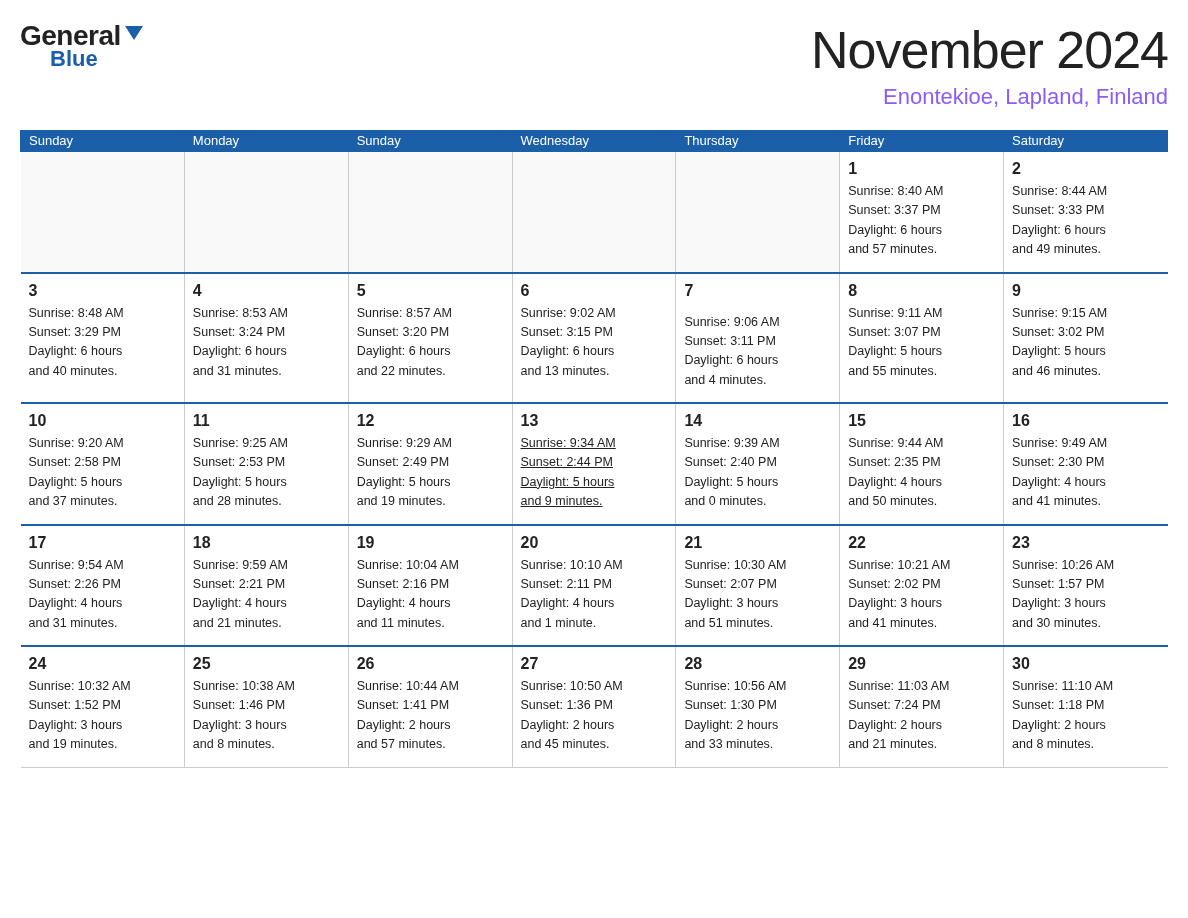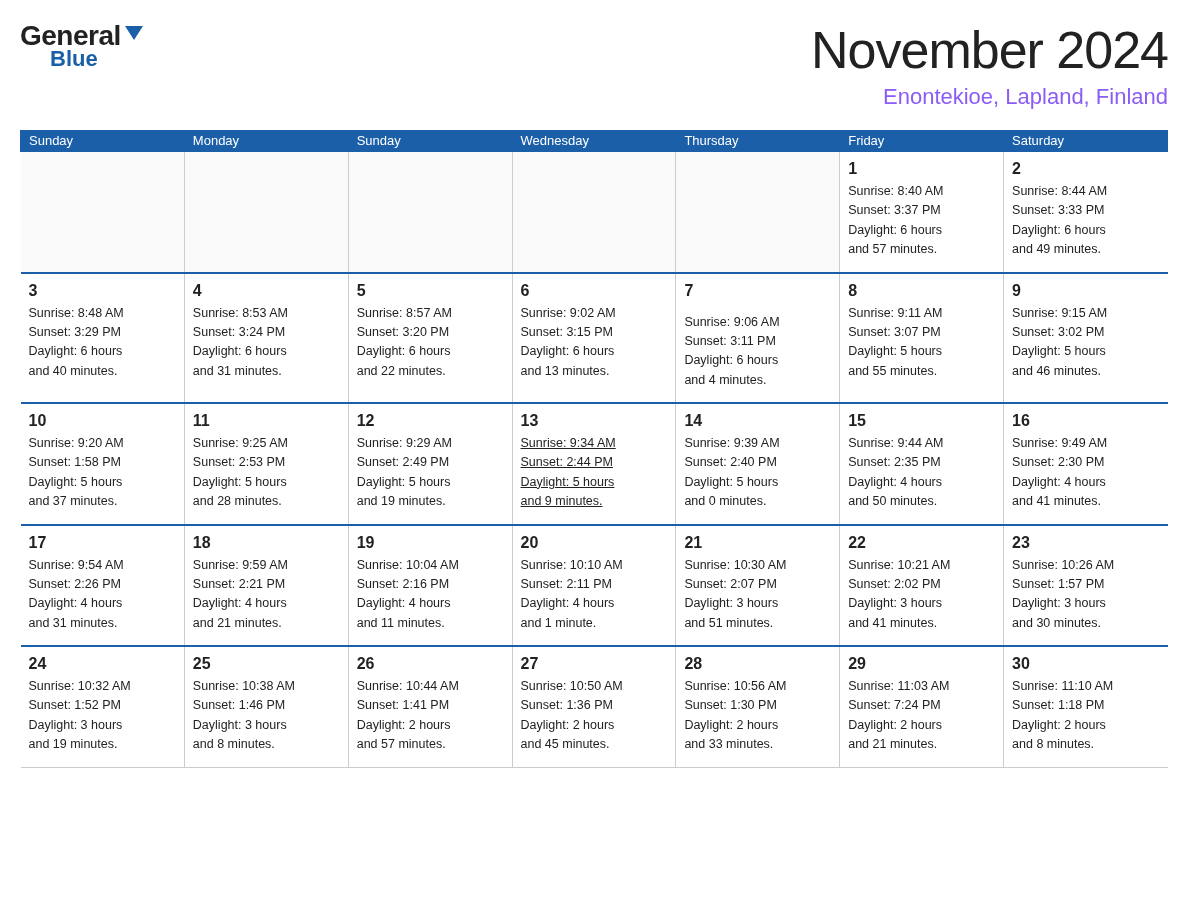--- a/index.html
+++ b/index.html
@@ -195,21 +195,21 @@
           <div class="day-info" style="white-space: pre-line;">Sunrise: 9:15 AM
 Sunset: 3:02 PM
 Daylight: 5 hours
 and 46 minutes.</div>
         </td>
       </tr>
       <tr>
         <td>
           <span class="day-num">10</span>
           <div class="day-info" style="white-space: pre-line;">Sunrise: 9:20 AM
-Sunset: 1:58 PM
+Sunset: 2:58 PM
 Daylight: 5 hours
 and 37 minutes.</div>
         </td>
         <td>
           <span class="day-num">11</span>
           <div class="day-info" style="white-space: pre-line;">Sunrise: 9:25 AM
 Sunset: 2:53 PM
 Daylight: 5 hours
 and 28 minutes.</div>
         </td>

